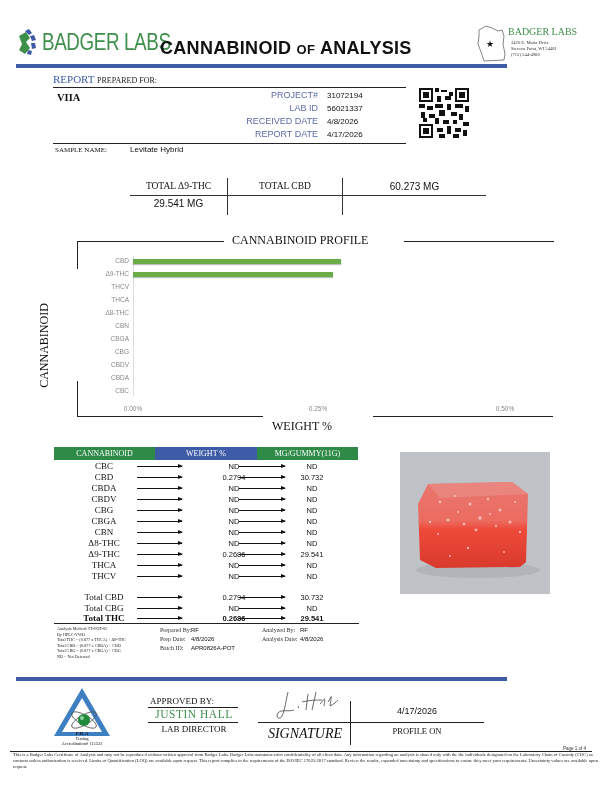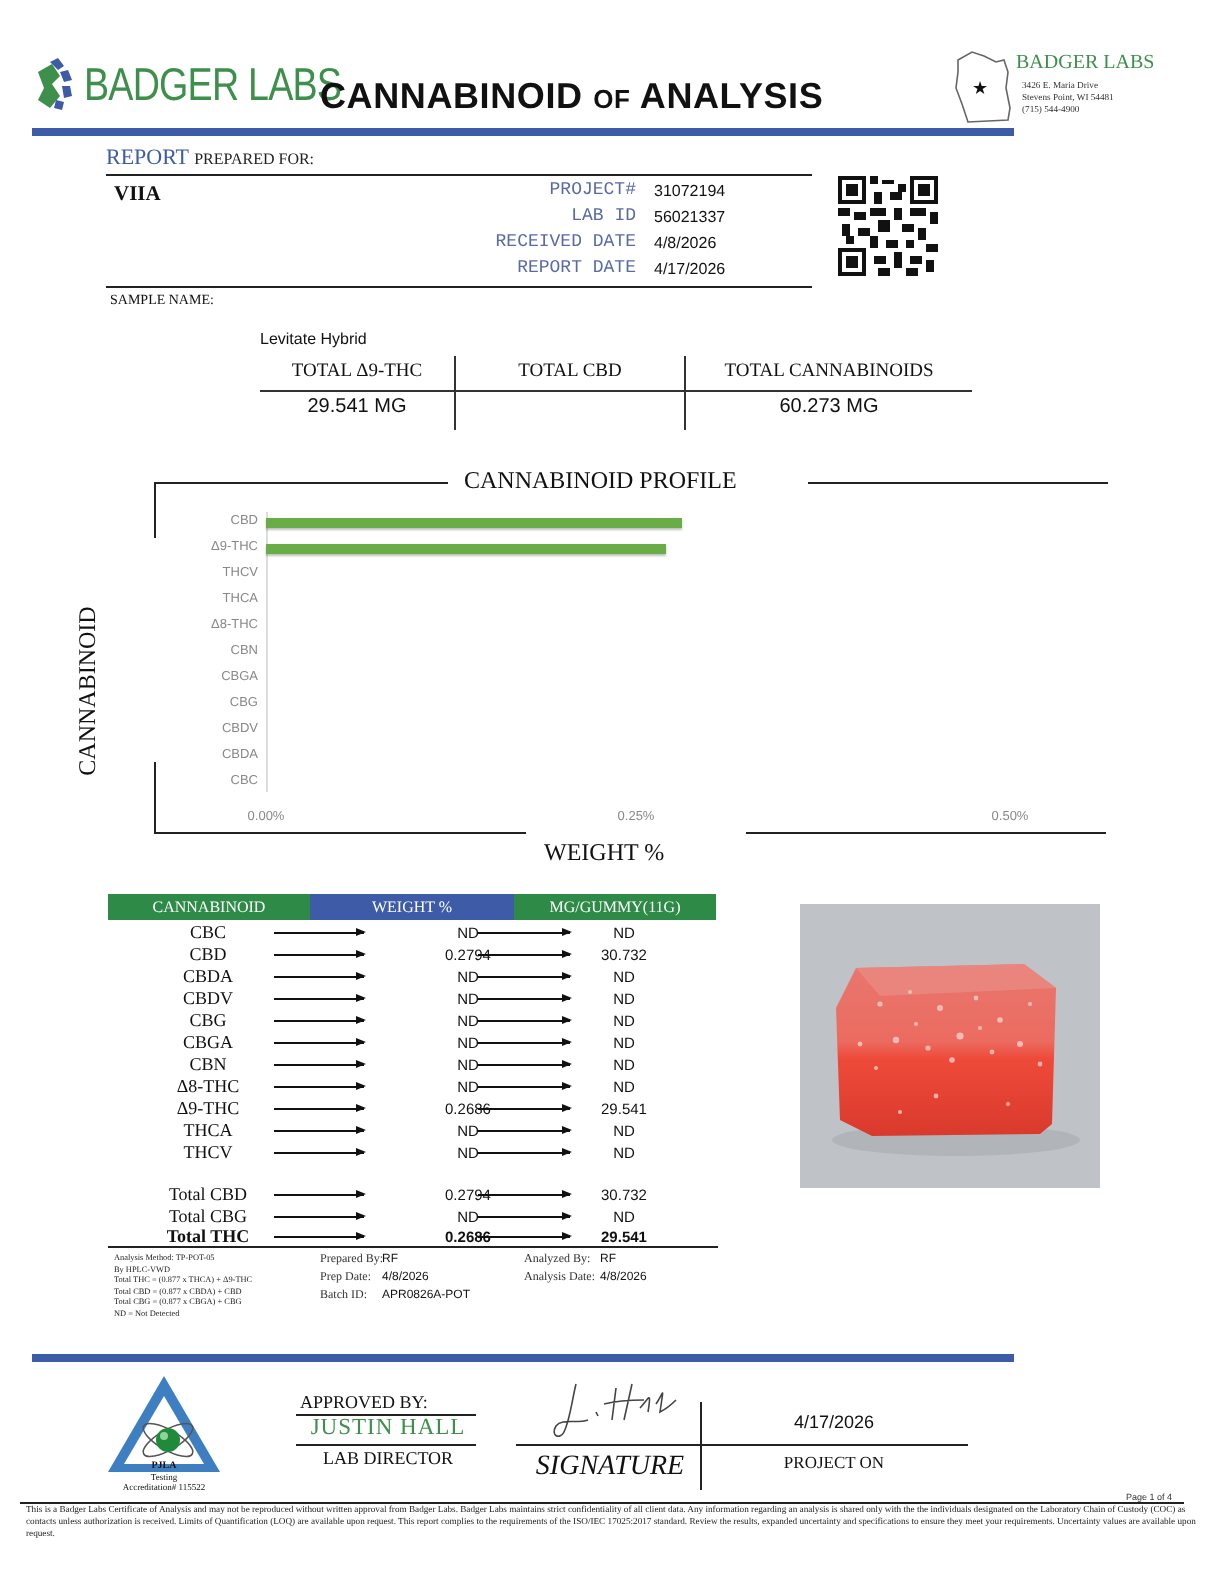--- a/index.html
+++ b/index.html
@@ -19,25 +19,25 @@
     #addr-name { position: absolute; left: 32px; top: 6px; color: #3e8f4c; font-size: 10px; }
     .addr-line { position: absolute; left: 35px; font-size: 4.6px; color: #333; }
     #top-rule { left: 16px; top: 64px; width: 491px; height: 4px; background: #3d5ba6; }
 
     
     #report-label { left: 53px; top: 73px; font-size: 11px; color: #3d5ba6; }
     #report-label .pf { font-size: 8px; color: #222; }
     #report-rule { left: 53px; top: 87px; width: 353px; height: 1px; background: #222; }
     #client { left: 57px; top: 92px; font-size: 10.5px; font-weight: bold; }
     .info-row { position: absolute; left: 250px; width: 160px; height: 13px; font-size: 9px; }
-    .info-row .k { position: absolute; right: 92px; color: #5a6aa6; white-space: nowrap; text-transform: uppercase; font-family: Liberation Mono, monospace; }
+    .info-row .k { position: absolute; right: 92px; color: #5a6aa6; white-space: nowrap; text-transform: uppercase; font-family: Liberation Sans, sans-serif; }
     .info-row .v { position: absolute; left: 77px; font-family: "Liberation Sans", sans-serif; font-size: 8px; top: 1px; }
     #info-rule { left: 53px; top: 143px; width: 353px; height: 1px; background: #222; }
     #sample-label { left: 55px; top: 146px; font-size: 7px; }
-    #sample-value { left: 130px; top: 145px; font-size: 8px; margin-top: 20px; }
+    #sample-value { left: 130px; top: 145px; font-size: 8px; }
     #qr { left: 419px; top: 88px; width: 50px; height: 50px; }
 
     
     #totals { left: 130px; top: 178px; width: 356px; }
     #totals .rule-top, #totals .rule-mid { position: absolute; left: 0; width: 356px; height: 1px; background: #333; }
     #totals .rule-top { top: 17px; }
     #totals .vline { position: absolute; top: 0; width: 1px; height: 37px; background: #333; }
     .tot-col { position: absolute; text-align: center; }
     .tot-col .h { font-size: 9.5px; height: 17px; line-height: 17px; }
     .tot-col .v { font-family: "Liberation Sans", sans-serif; font-size: 10px; height: 18px; line-height: 18px; }
@@ -210,21 +210,20 @@
   <div class="vline" style="left:97px"></div>
   <div class="vline" style="left:212px"></div>
   <div class="tot-col" style="left:0;width:97px">
     <div class="h">TOTAL Δ9-THC</div>
     <div class="v">29.541 MG</div>
   </div>
   <div class="tot-col" style="left:98px;width:114px">
     <div class="h">TOTAL CBD</div>
   </div>
   <div class="tot-col" style="left:213px;width:143px">
-    <div class="h">TOTAL CANNABINOIDS</div>
     <div class="v">60.273 MG</div>
   </div>
 </div>
 
 <div id="chart-frame" class="abs">
   <div class="t-line-l"></div>
     <div class="t-line-r"></div>
   <div class="l-line-top"></div>
     <div class="l-line-bot"></div>
   <div class="b-line-l"></div>
@@ -454,17 +453,17 @@
 <div id="approved-rule2" class="abs"></div>
 <div id="approver-title" class="abs">LAB DIRECTOR</div>
 
 <svg id="signature" class="abs" viewBox="0 0 70 34">
   <path d="M16 4 C14 12, 13 22, 10 28 C8 32, 3 30, 6 25 C9 21, 16 24, 22 22 M26 18 L27 20 M36 6 L34 22 M44 4 L40 22 M30 14 C38 12, 44 12, 50 12 M48 16 C52 12, 54 6, 52 18 M56 14 C60 8, 60 4, 58 18 C62 16, 64 14, 66 12" fill="none" stroke="#444" stroke-width="0.8"></path>
 </svg>
 <div id="sig-rule" class="abs"></div>
 <div id="sig-vline" class="abs"></div>
 <div id="sig-label" class="abs">SIGNATURE</div>
 <div id="signed-date" class="abs">4/17/2026</div>
-<div id="signed-label" class="abs">PROJECT ON</div>
+<div id="signed-label" class="abs">PROFILE ON</div>
 
 <div id="page-num" class="abs">Page 1 of 4</div>
 <div id="disc-rule" class="abs"></div>
 <div id="disclaimer" class="abs">This is a Badger Labs Certificate of Analysis and may not be reproduced without written approval from Badger Labs. Badger Labs maintains strict confidentiality of all client data. Any information regarding an analysis is shared only with the the individuals designated on the Laboratory Chain of Custody (COC) as contacts unless authorization is received. Limits of Quantification (LOQ) are available upon request. This report complies to the requirements of the ISO/IEC 17025:2017 standard. Review the results, expanded uncertainty and specifications to ensure they meet your requirements. Uncertainty values are available upon request.</div>
 
 </body></html>

